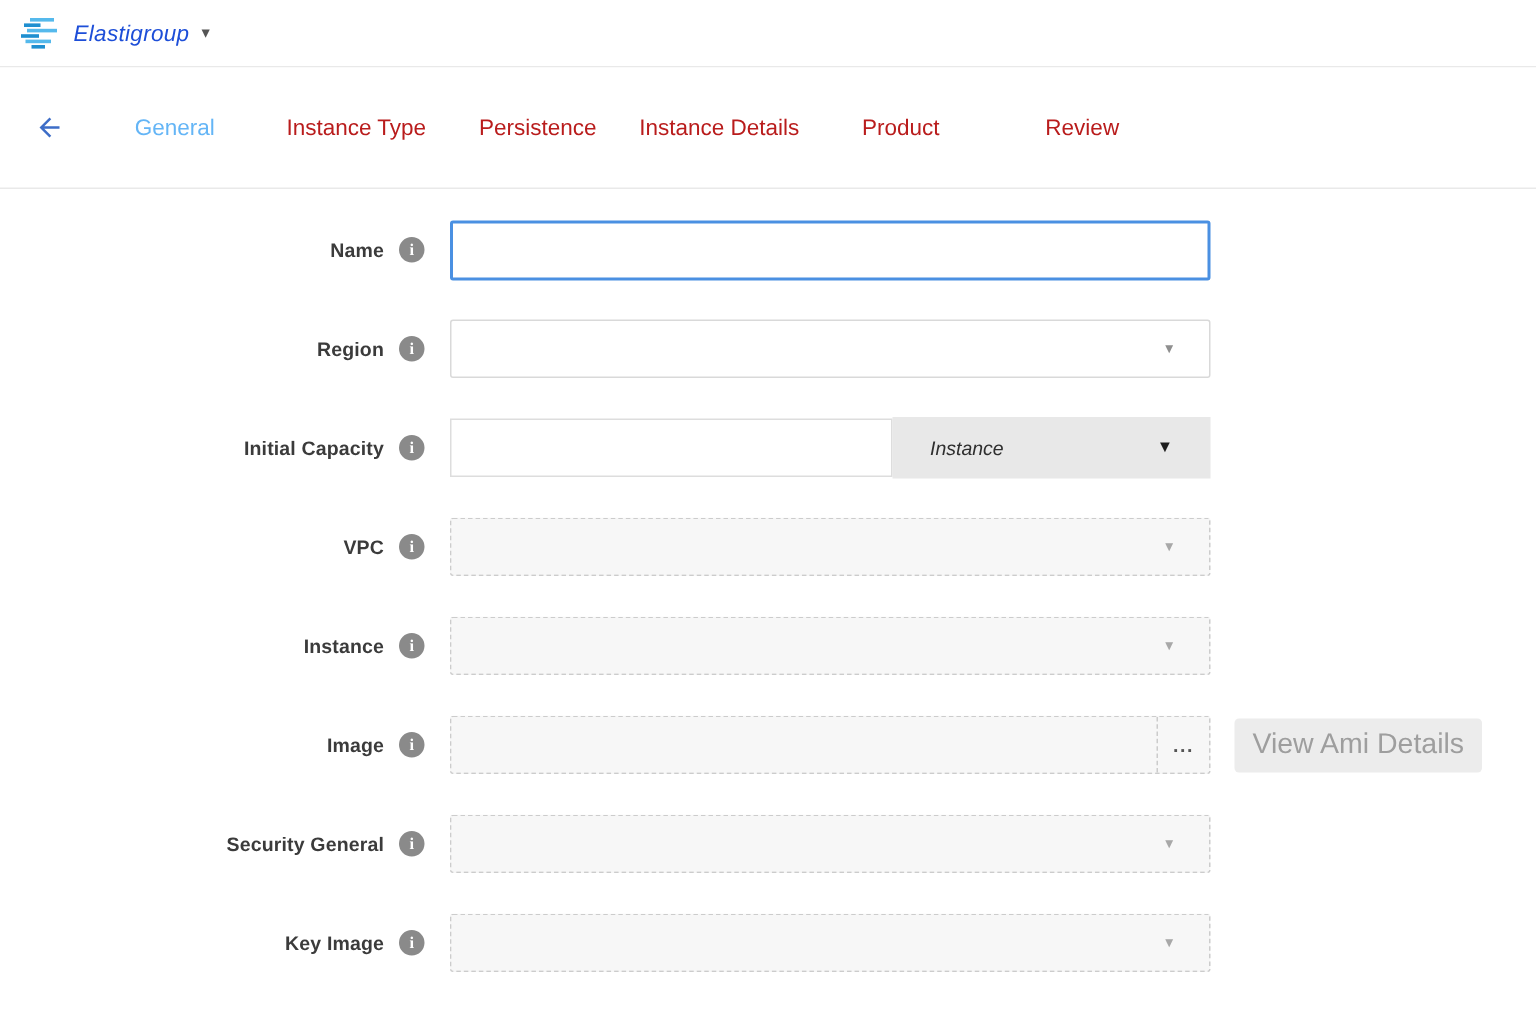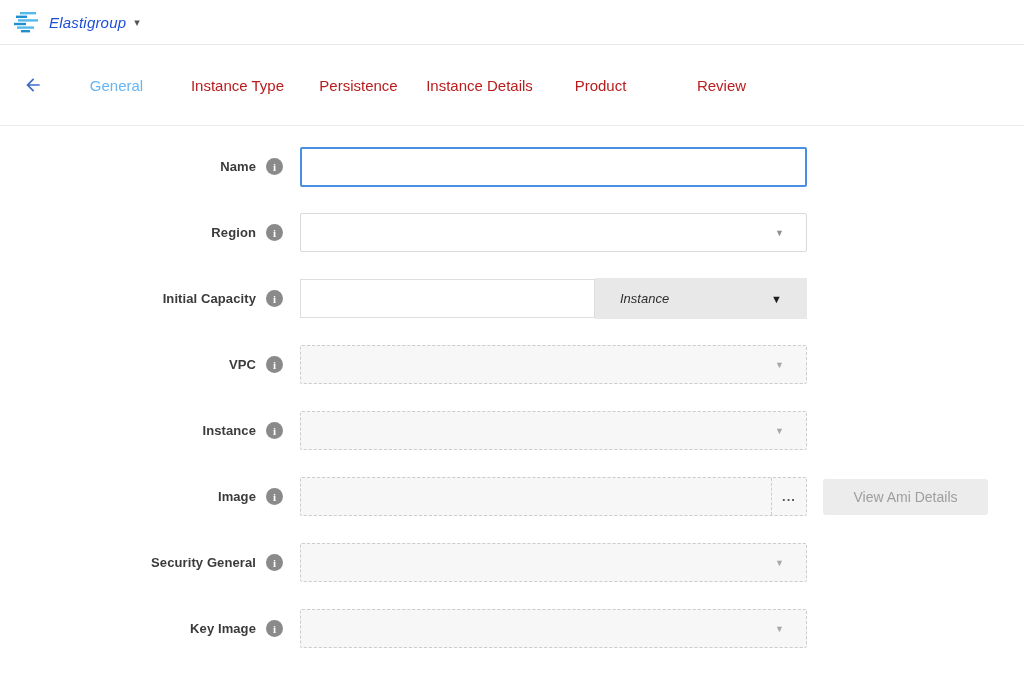--- a/index.html
+++ b/index.html
@@ -122,21 +122,21 @@
     display: flex; align-items: center; justify-content: center;
     font-size: 13px; font-weight: bold; color: #555;
     letter-spacing: 1px; cursor: pointer;
   }
 
   .side-btn {
     margin-left: 16px;
     width: 165px; height: 36px;
     background: #ececec; border: none; border-radius: 3px;
     font-family: "Liberation Sans", sans-serif;
-    font-size: 14px; color: #9e9e9e;
+    font-size: 19px; color: #9e9e9e;
     cursor: pointer;
   }
 </style>
 </head>
 <body>
 
 <div class="topbar">
   <div class="app-switcher">
     <svg class="logo" viewBox="0 0 26 21">
       <rect x="6" y="0" width="16" height="2.4" fill="#55b9ec"></rect>

